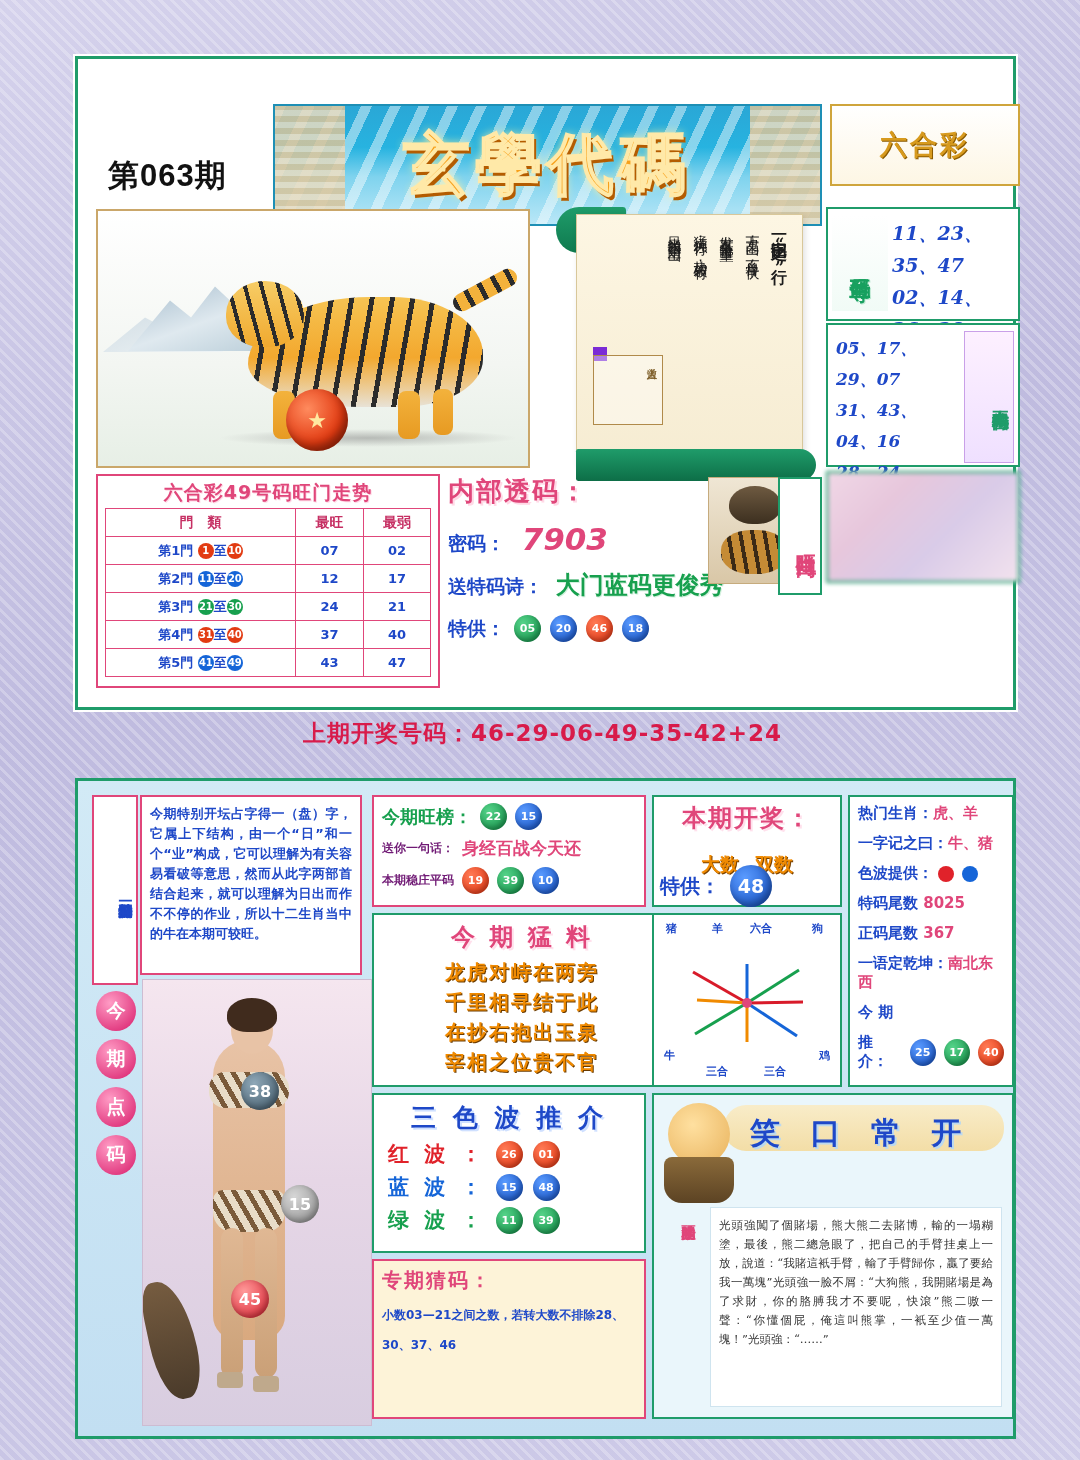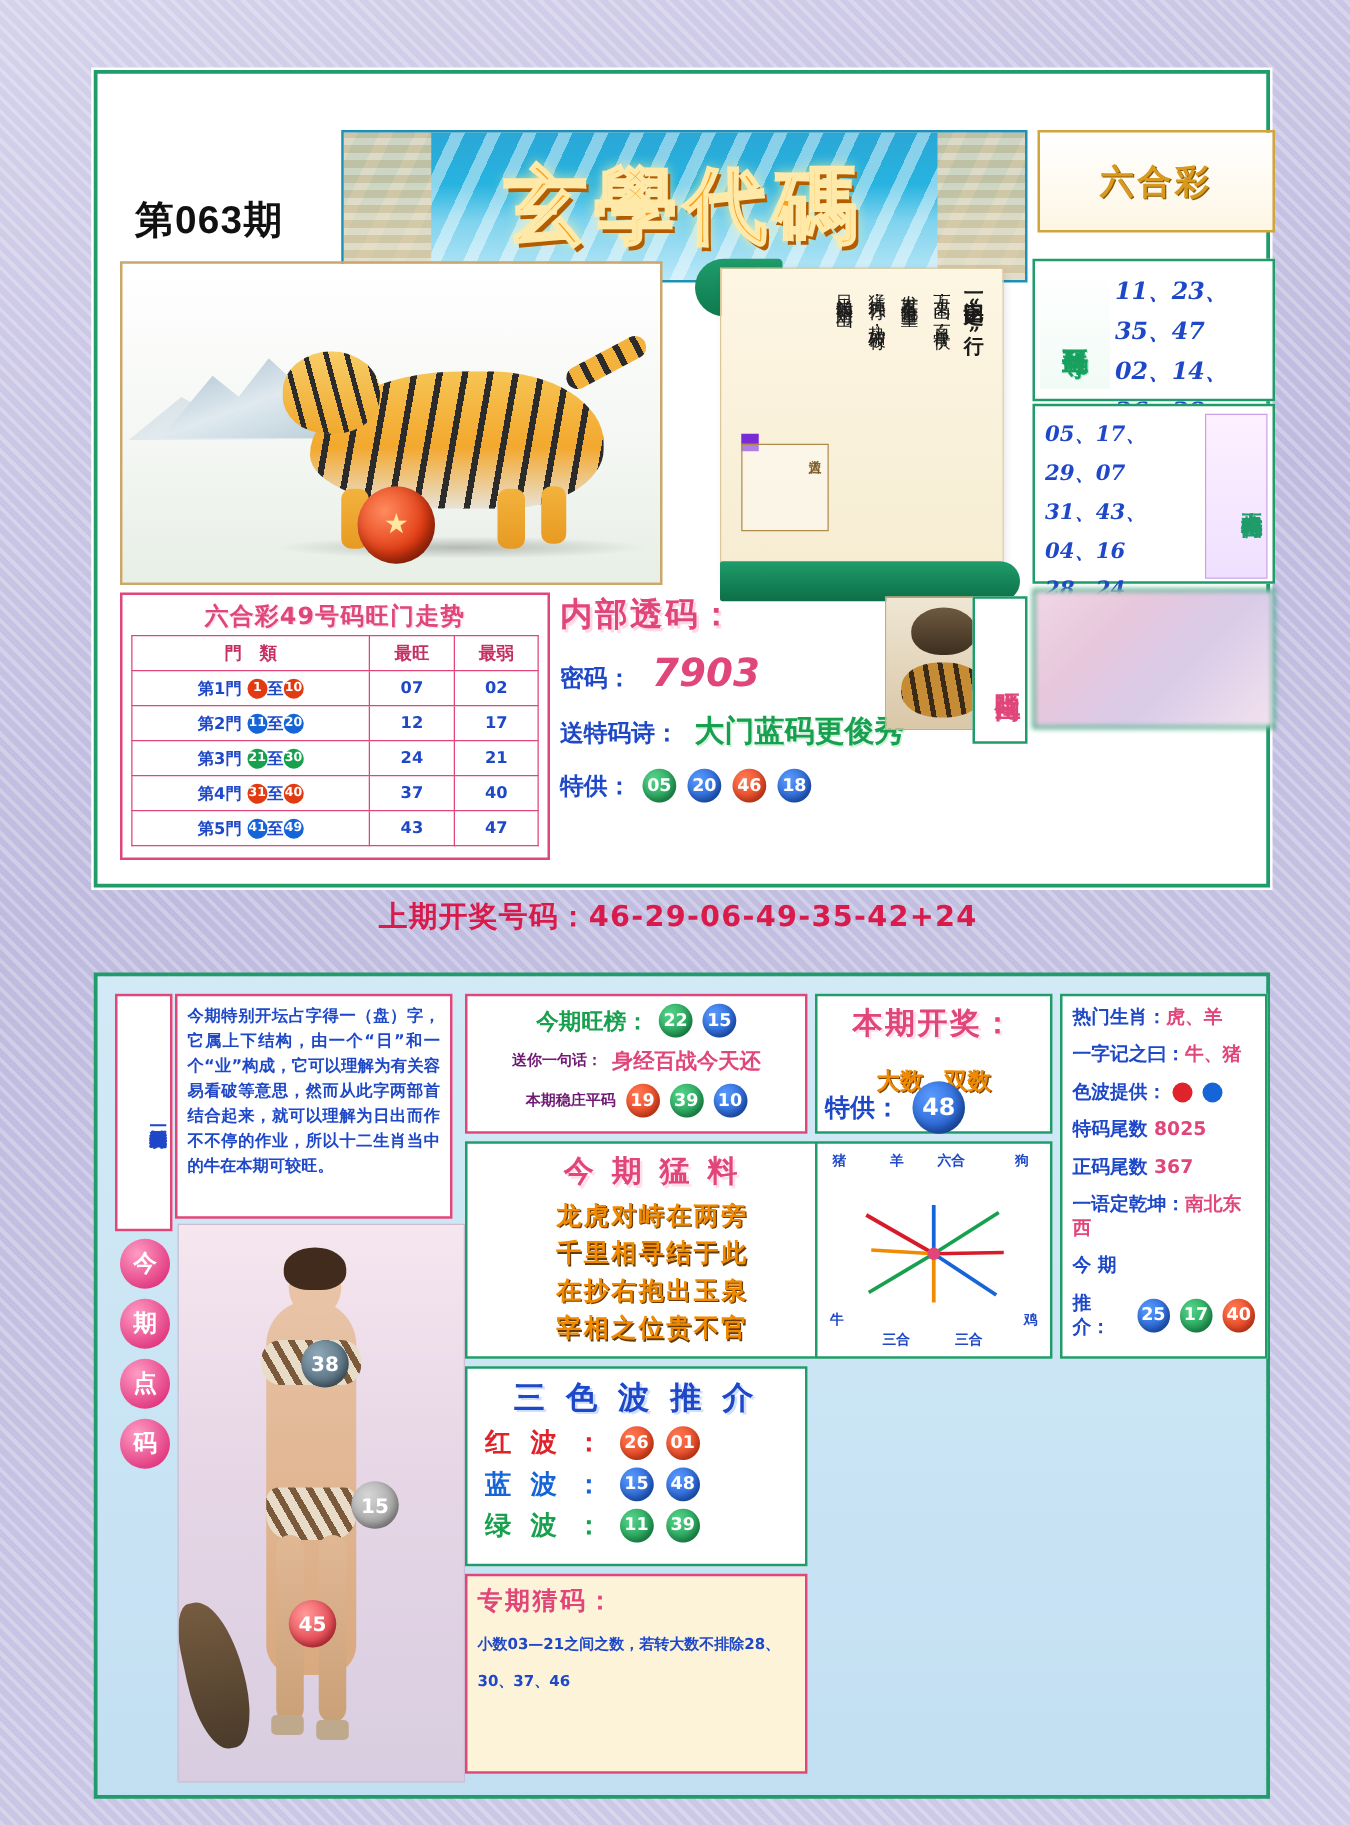--- a/index.html
+++ b/index.html
@@ -234,21 +234,21 @@
     text-shadow:2px 2px 0 #ffd9e6;
   }
   .inner .line{margin-top:12px;font-size:19px;color:#1e48c8;font-weight:bold;}
   .inner .code{font-size:31px;color:#e0467a;font-style:italic;font-weight:bold;margin-left:10px;}
   .inner .poemline{
     font-size:24px;color:#17a04e;font-weight:bold;margin-left:6px;
     text-shadow:1px 1px 0 #d2f0dd;font-family:"DejaVu Serif",serif;
   }
   .balls-row{margin-top:14px;display:flex;align-items:center;gap:9px;}
   .ball{
-    width:27px;height:27px;border-radius:50%;color:#fff;font-size:14px;
+    width:27px;height:27px;border-radius:50%;color:#fff;font-size:11px;
     display:flex;align-items:center;justify-content:center;font-weight:bold;
     box-shadow:inset -2px -3px 5px rgba(0,0,0,.25);
   }
   .b-red{background:radial-gradient(circle at 33% 30%,#ff7a55,#de2f0c);}
   .b-blue{background:radial-gradient(circle at 33% 30%,#5a9bff,#0f49bb);}
   .b-green{background:radial-gradient(circle at 33% 30%,#55d389,#0d8a42);}
 
   
   .animal-pic{
     position:absolute;left:630px;top:418px;width:90px;height:105px;
@@ -352,21 +352,21 @@
     position:absolute;left:6px;top:300px;width:46px;height:120px;
     background:linear-gradient(180deg,#6a4f2e,#3a2a16);
     border-radius:30% 60% 40% 50%;transform:rotate(-12deg);opacity:.9;
   }
 
   
   .box{
     position:absolute;background:#fff;border:2px solid #e0467a;box-sizing:border-box;
   }
   .wangbang{left:286px;top:6px;width:274px;height:112px;padding:6px 8px;}
-  .wangbang .r{display:flex;align-items:center;gap:8px;margin-bottom:7px;justify-content:center;}
+  .wangbang .r{display:flex;align-items:center;gap:8px;margin-bottom:7px;}
   .wangbang .lab{font-size:18px;color:#17a04e;font-weight:bold;}
   .wangbang .lab2{font-size:12px;color:#701a75;font-weight:bold;}
   .wangbang .val{font-size:17px;color:#e0467a;font-weight:bold;}
 
   .menglao{left:286px;top:124px;width:300px;height:174px;border-color:#1f9c6a;padding:6px;}
   .menglao .h{
     text-align:center;font-size:24px;font-weight:bold;color:#e0467a;
     text-shadow:2px 2px 0 #ffe0ec;letter-spacing:3px;margin-bottom:4px;
   }
   .menglao .l{
@@ -735,16 +735,24 @@
         </div>
         <div class="r">今 期</div>
         <div class="tuijie">
           <span style="font-size:15px;font-weight:bold;color:#1e48c8">推介：</span>
           <span class="ball b-blue">25</span>
           <span class="ball b-green">17</span>
           <span class="ball b-red">40</span>
         </div>
       </div>
 
+      <div class="box laugh">
+        <div class="banner"></div>
+        <div class="buddha"></div>
+        <div class="money"></div>
+        <div class="h">笑 口 常 开</div>
+        <div class="side">光頭強的賭場</div>
+        <div class="story">光頭強闖了個賭場，熊大熊二去賭博，輸的一塌糊塗，最後，熊二總急眼了，把自己的手臂挂桌上一放，說道：“我賭這衹手臂，輸了手臂歸你，贏了要給我一萬塊”光頭強一臉不屑：“大狗熊，我開賭場是為了求財，你的胳膊我才不要呢，快滾”熊二嗷一聲：“你懂個屁，俺這叫熊掌，一衹至少值一萬塊！”光頭強：“……”</div>
+      </div>
 
     </div>
   </div>
 </div>
 
 </body></html>

